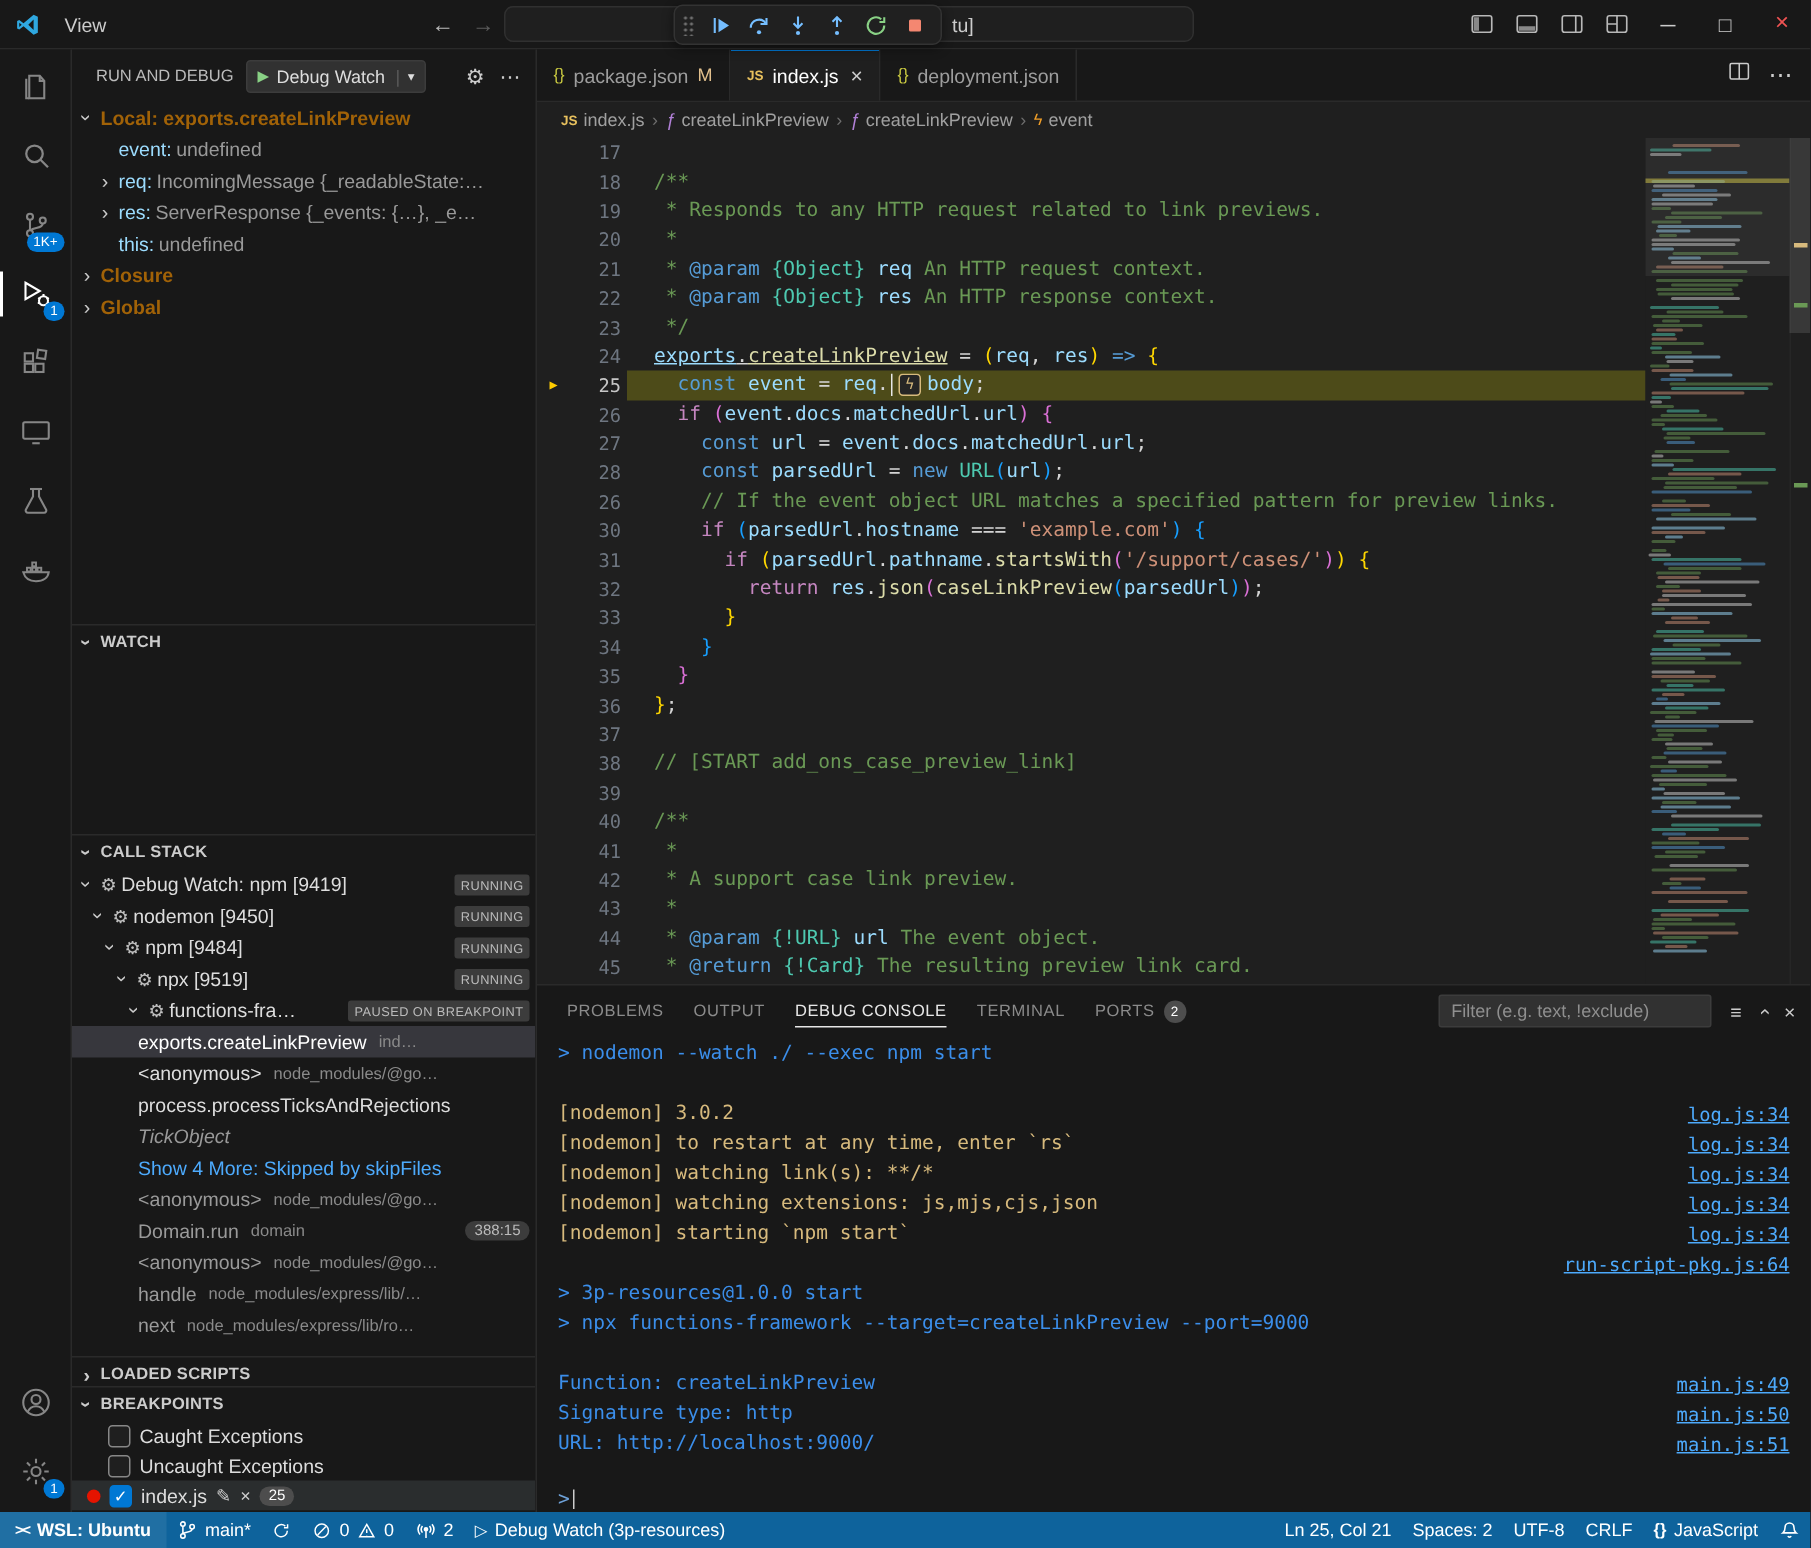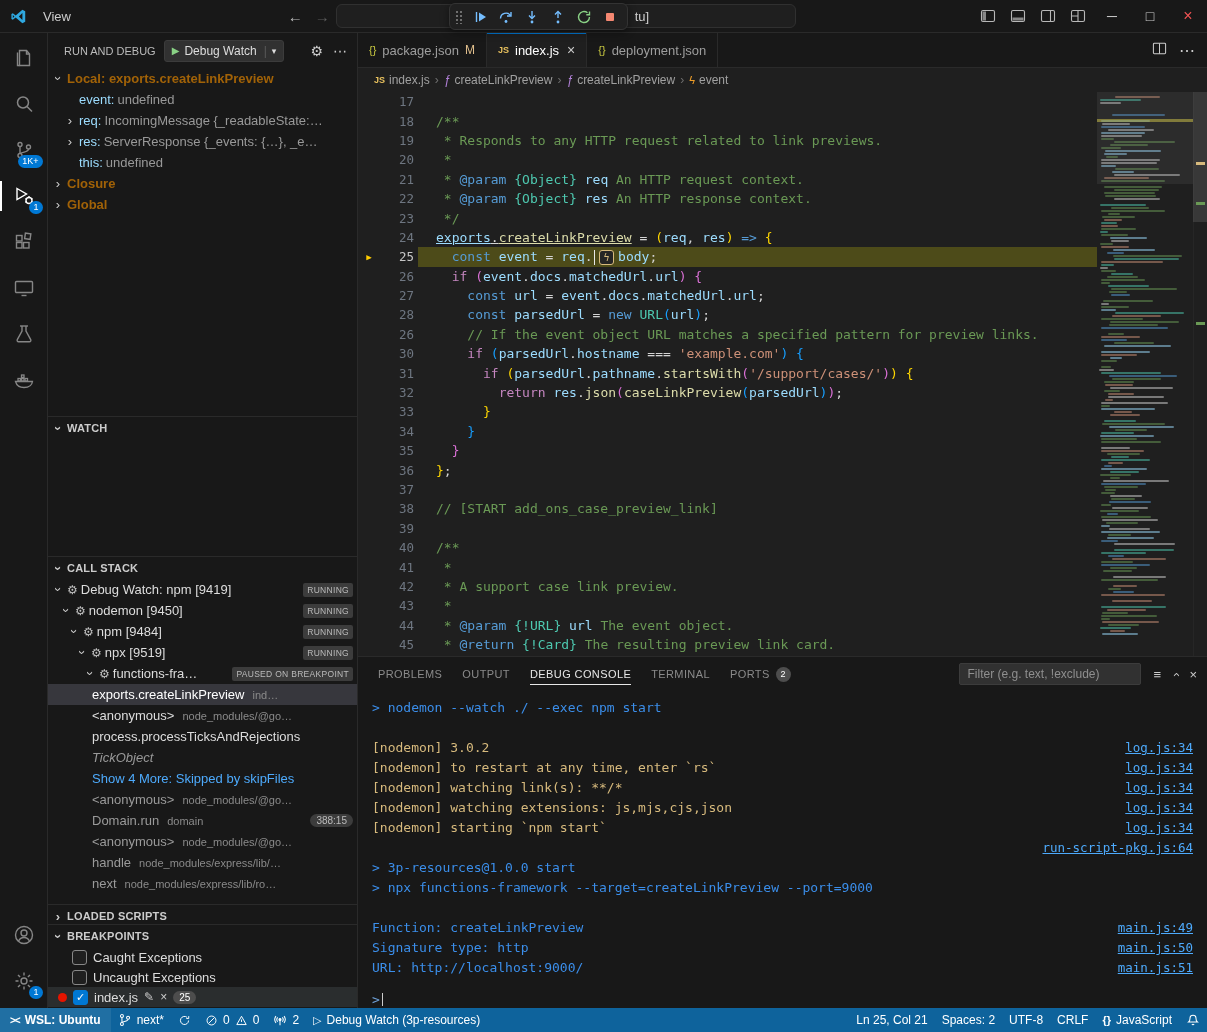--- a/index.html
+++ b/index.html
@@ -135,21 +135,21 @@
 .ptab{padding:0 10px;display:flex;align-items:center;gap:6px;font-size:11px;color:#8a8a8a;letter-spacing:.4px;position:relative;}
 .ptab.active{color:#e7e7e7;}
 .ptab.active::after{content:'';position:absolute;left:10px;right:10px;bottom:6px;height:1px;background:#e7e7e7;}
 .ptab-badge{background:#4d4d4d;color:#fff;border-radius:50%;font-size:9px;width:15px;height:15px;display:flex;align-items:center;justify-content:center;}
 .panel-right{margin-left:auto;display:flex;align-items:center;gap:12px;}
 .panel-filter{width:182px;height:22px;background:#313131;border:1px solid #3c3c3c;border-radius:2px;color:#bbb;font-size:12px;padding:0 7px;font-family:"Liberation Sans",sans-serif;outline:none;}
 .panel-filter::placeholder{color:#8f8f8f;}
 .pn-ic{color:#ccc;font-size:13px;display:inline-flex;}
 .pn-up{display:inline-block;transform:rotate(-90deg);}
 .console{flex:1;overflow:hidden;font-family:"DejaVu Sans Mono","Liberation Mono",monospace;font-size:13px;padding:4px 14px 0 14px;}
-.conline{display:flex;height:20px;align-items:flex-end;white-space:pre;}
+.conline{display:flex;height:20px;align-items:flex-start;white-space:pre;}
 .con-b{color:#3b8eea;} .con-y{color:#d7ba7d;} .con-w{color:#ccc;}
 .conlink{margin-left:auto;color:#4daafc;text-decoration:underline;font-size:12.5px;flex-shrink:0;}
 .console-input{height:18px;display:flex;align-items:center;padding-left:14px;gap:2px;
   font-family:"DejaVu Sans Mono",monospace;font-size:13px;color:#6ea1d8;}
 .in-caret{display:inline-block;width:1.5px;height:13px;background:#ccc;}
 
 
 .statusbar{height:24px;background:var(--status-bg);display:flex;align-items:center;color:#fff;font-size:12px;}
 .st-item{display:flex;align-items:center;gap:5px;padding:0 7px;height:100%;white-space:nowrap;}
 .st-remote{background:rgba(255,255,255,.08);padding:0 10px;font-weight:bold;}
@@ -960,21 +960,21 @@
     <span class="remote-glyph">&gt;&lt;</span>
     <span>WSL: Ubuntu</span>
   </div>
   <div class="st-item">
     <svg class="sic" width="14" height="14" viewBox="0 0 16 16" fill="none" stroke="#fff" stroke-width="1.2">
         <circle cx="4.5" cy="3.5" r="1.7"></circle>
         <circle cx="4.5" cy="12.5" r="1.7"></circle>
         <circle cx="11.5" cy="5.5" r="1.7"></circle>
         <path d="M4.5 5.2v5.6M11.5 7.2c0 3-7 2-7 4"></path>
       </svg>
-    <span>next*</span>
+    <span>main*</span>
   </div>
   <div class="st-item">
     <svg class="sic" width="13" height="13" viewBox="0 0 16 16" fill="none" stroke="#fff" stroke-width="1.2">
         <path d="M13 8a5 5 0 1 1-1.7-3.8"></path>
         <path d="M13.2 2.6v3h-3"></path>
       </svg>
   </div>
   <div class="st-item">
     <svg class="sic" width="13" height="13" viewBox="0 0 16 16" fill="none" stroke="#fff" stroke-width="1.2">
         <circle cx="8" cy="8" r="5.5"></circle>

